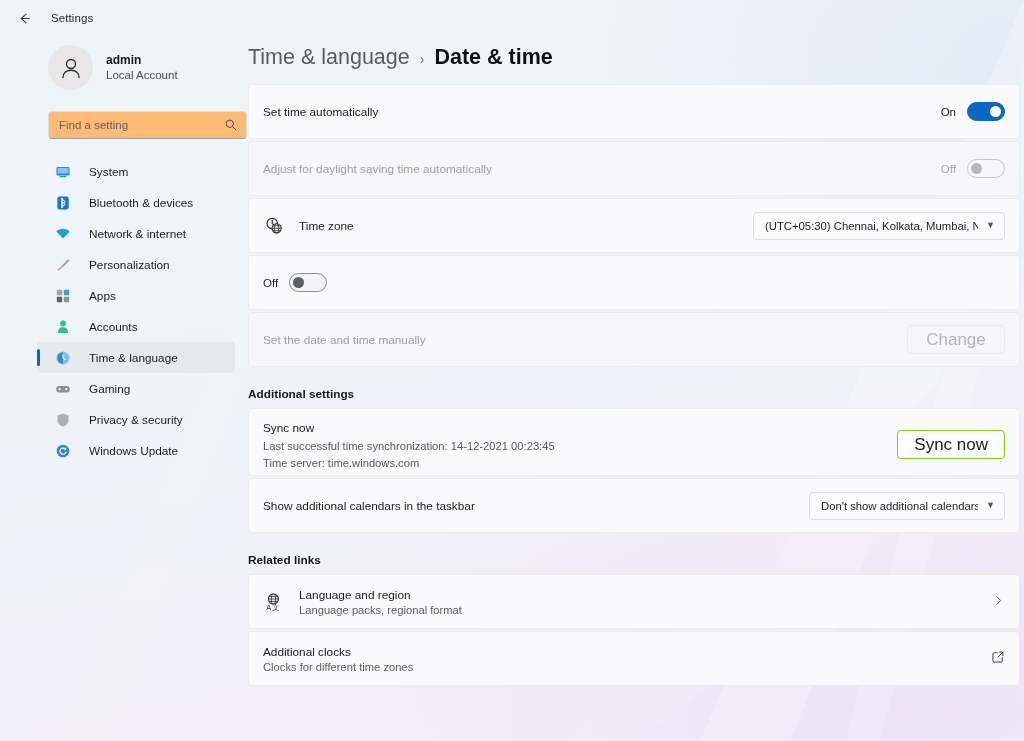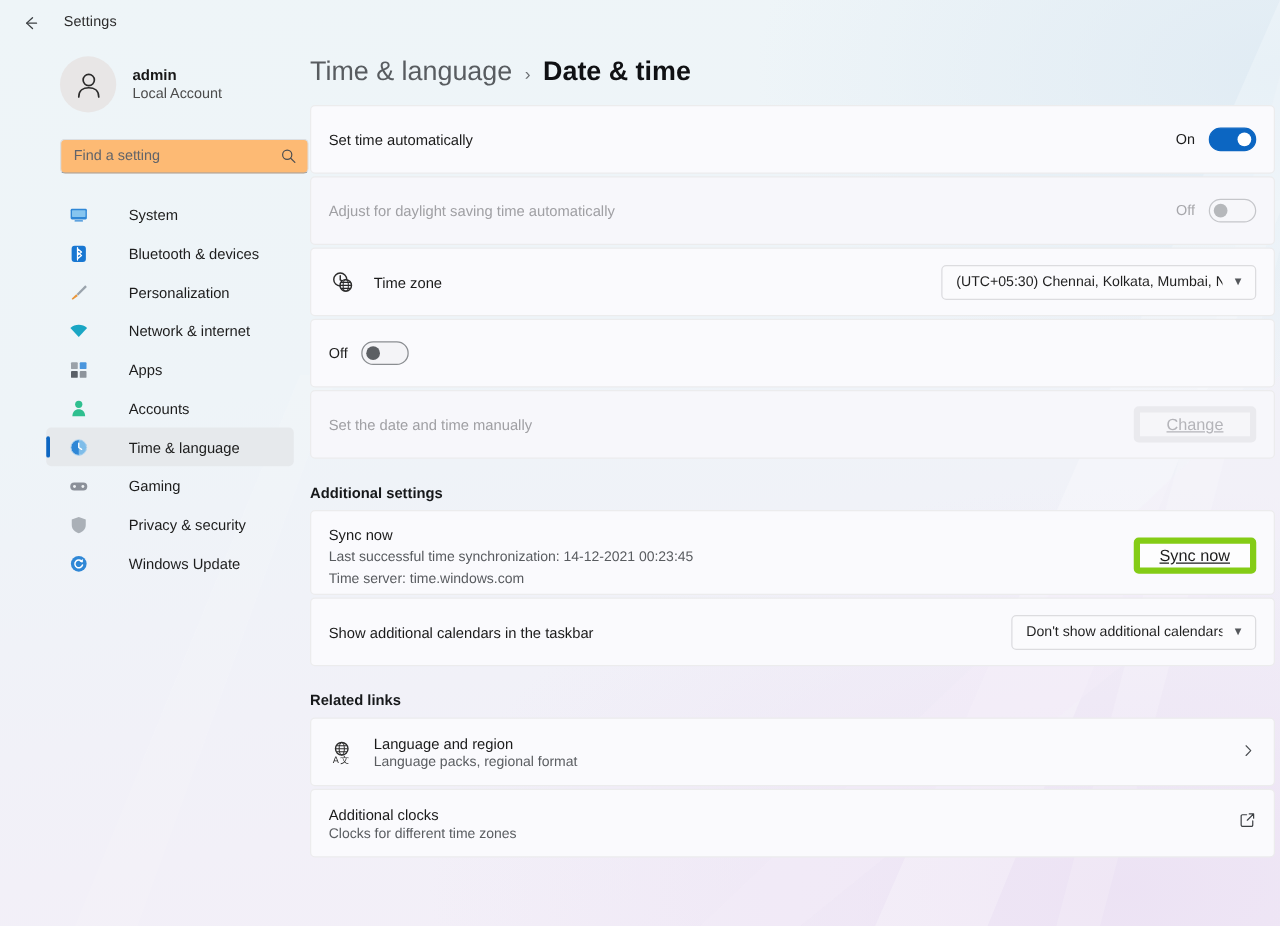--- a/index.html
+++ b/index.html
@@ -65,21 +65,21 @@
     padding: 0 8px 0 10px; gap: 6px;
   }
   #search-input {
     flex: 1; border: 0; outline: 0; background: transparent;
     font-family: inherit; font-size: 11.5px; color: #2d2d2d;
   }
   #search-input::placeholder { color: #61646a; }
 
   #nav { margin-top: 17px; padding: 0 5px; }
   .nav-item {
-    position: relative; display: flex; align-items: center; gap: 32px;
+    position: relative; display: flex; align-items: center; gap: 18px;
     height: 31px; padding-left: 17px; border-radius: 4px;
     font-size: 11.8px; color: #1d1d1d; cursor: pointer; margin-bottom: 0;
   }
   .nav-item + .nav-item { margin-top: 0; }
   .nav-item.selected { background: #e6e9ec; }
   .nav-item.selected::before {
     content: ""; position: absolute; left: 0; top: 7px;
     width: 3px; height: 17px; border-radius: 2px; background: #0c66c2;
   }
   .nav-icon {
@@ -145,22 +145,22 @@
     padding: 0 9px 0 11px; gap: 8px; cursor: pointer;
     font-size: 11.3px; color: #1f1f1f; max-width: 100%;
   }
   .dropdown .dd-text {
     white-space: nowrap; overflow: hidden; text-overflow: clip;
   }
   .dropdown .chev { color: #54575b; font-size: 9px; line-height: 1; }
 
   .btn {
     height: 29px; min-width: 98px; padding: 0 16px;
-    border: 5px solid #84cc16; border-radius: 4px; background: #fdfdfe;
-    font-family: inherit; font-size: 13px; color: #1c1c1c; cursor: pointer; text-decoration: underline;
+    border: 1px solid #84cc16; border-radius: 4px; background: #fdfdfe;
+    font-family: inherit; font-size: 17px; color: #1c1c1c; cursor: pointer;
   }
   .btn.disabled {
     background: #f6f6f9; border-color: #eaeaee; color: #b4b4b9; cursor: default;
   }
 
   .section-title {
     font-size: 11.8px; font-weight: bold; color: #16181a;
     margin: 20px 0 7px 8px;
   }
 
@@ -239,34 +239,34 @@
           <rect x="2.3" y="1.5" width="11.4" height="13" rx="2.4" fill="#1877d2"></rect>
           <path d="M7 4 L10.2 6.6 L7 9.2 L7 3 L7 13 L7 6.8 L10.2 9.4 L7 12" fill="none" stroke="#ffffff" stroke-width="1" stroke-linejoin="round" stroke-linecap="round"></path>
         </svg>
       </span>
       <span>Bluetooth &amp; devices</span>
     </div>
 
     <div class="nav-item">
       <span class="nav-icon">
         <svg width="16" height="16" viewBox="0 0 16 16">
+          <path d="M8 12.6 L1.3 5.4 C5 2 11 2 14.7 5.4 Z" fill="#1aa6c4"></path>
+        </svg>
+      </span>
+      <span>Network &amp; internet</span>
+    </div>
+
+    <div class="nav-item">
+      <span class="nav-icon">
+        <svg width="16" height="16" viewBox="0 0 16 16">
           <path d="M13.2 2.2 L6.3 9.1 L7.6 10.4 L14.5 3.5 Z" fill="#9aa3ac"></path>
           <path d="M6 9.4 L7.3 10.7 L3.4 13.6 C2.9 13.9 2.2 13.2 2.5 12.7 Z" fill="#e8963a"></path>
         </svg>
       </span>
       <span>Personalization</span>
-    </div>
-
-    <div class="nav-item">
-      <span class="nav-icon">
-        <svg width="16" height="16" viewBox="0 0 16 16">
-          <path d="M8 12.6 L1.3 5.4 C5 2 11 2 14.7 5.4 Z" fill="#1aa6c4"></path>
-        </svg>
-      </span>
-      <span>Network &amp; internet</span>
     </div>
 
     <div class="nav-item">
       <span class="nav-icon">
         <svg width="16" height="16" viewBox="0 0 16 16">
           <rect x="1.8" y="1.8" width="5.4" height="5.4" rx=".7" fill="#9ba2a9"></rect>
           <rect x="8.8" y="1.8" width="5.4" height="5.4" rx=".7" fill="#4a96dd"></rect>
           <rect x="1.8" y="8.8" width="5.4" height="5.4" rx=".7" fill="#5a6068"></rect>
           <rect x="8.8" y="8.8" width="5.4" height="5.4" rx=".7" fill="#8d949c"></rect>
         </svg>

